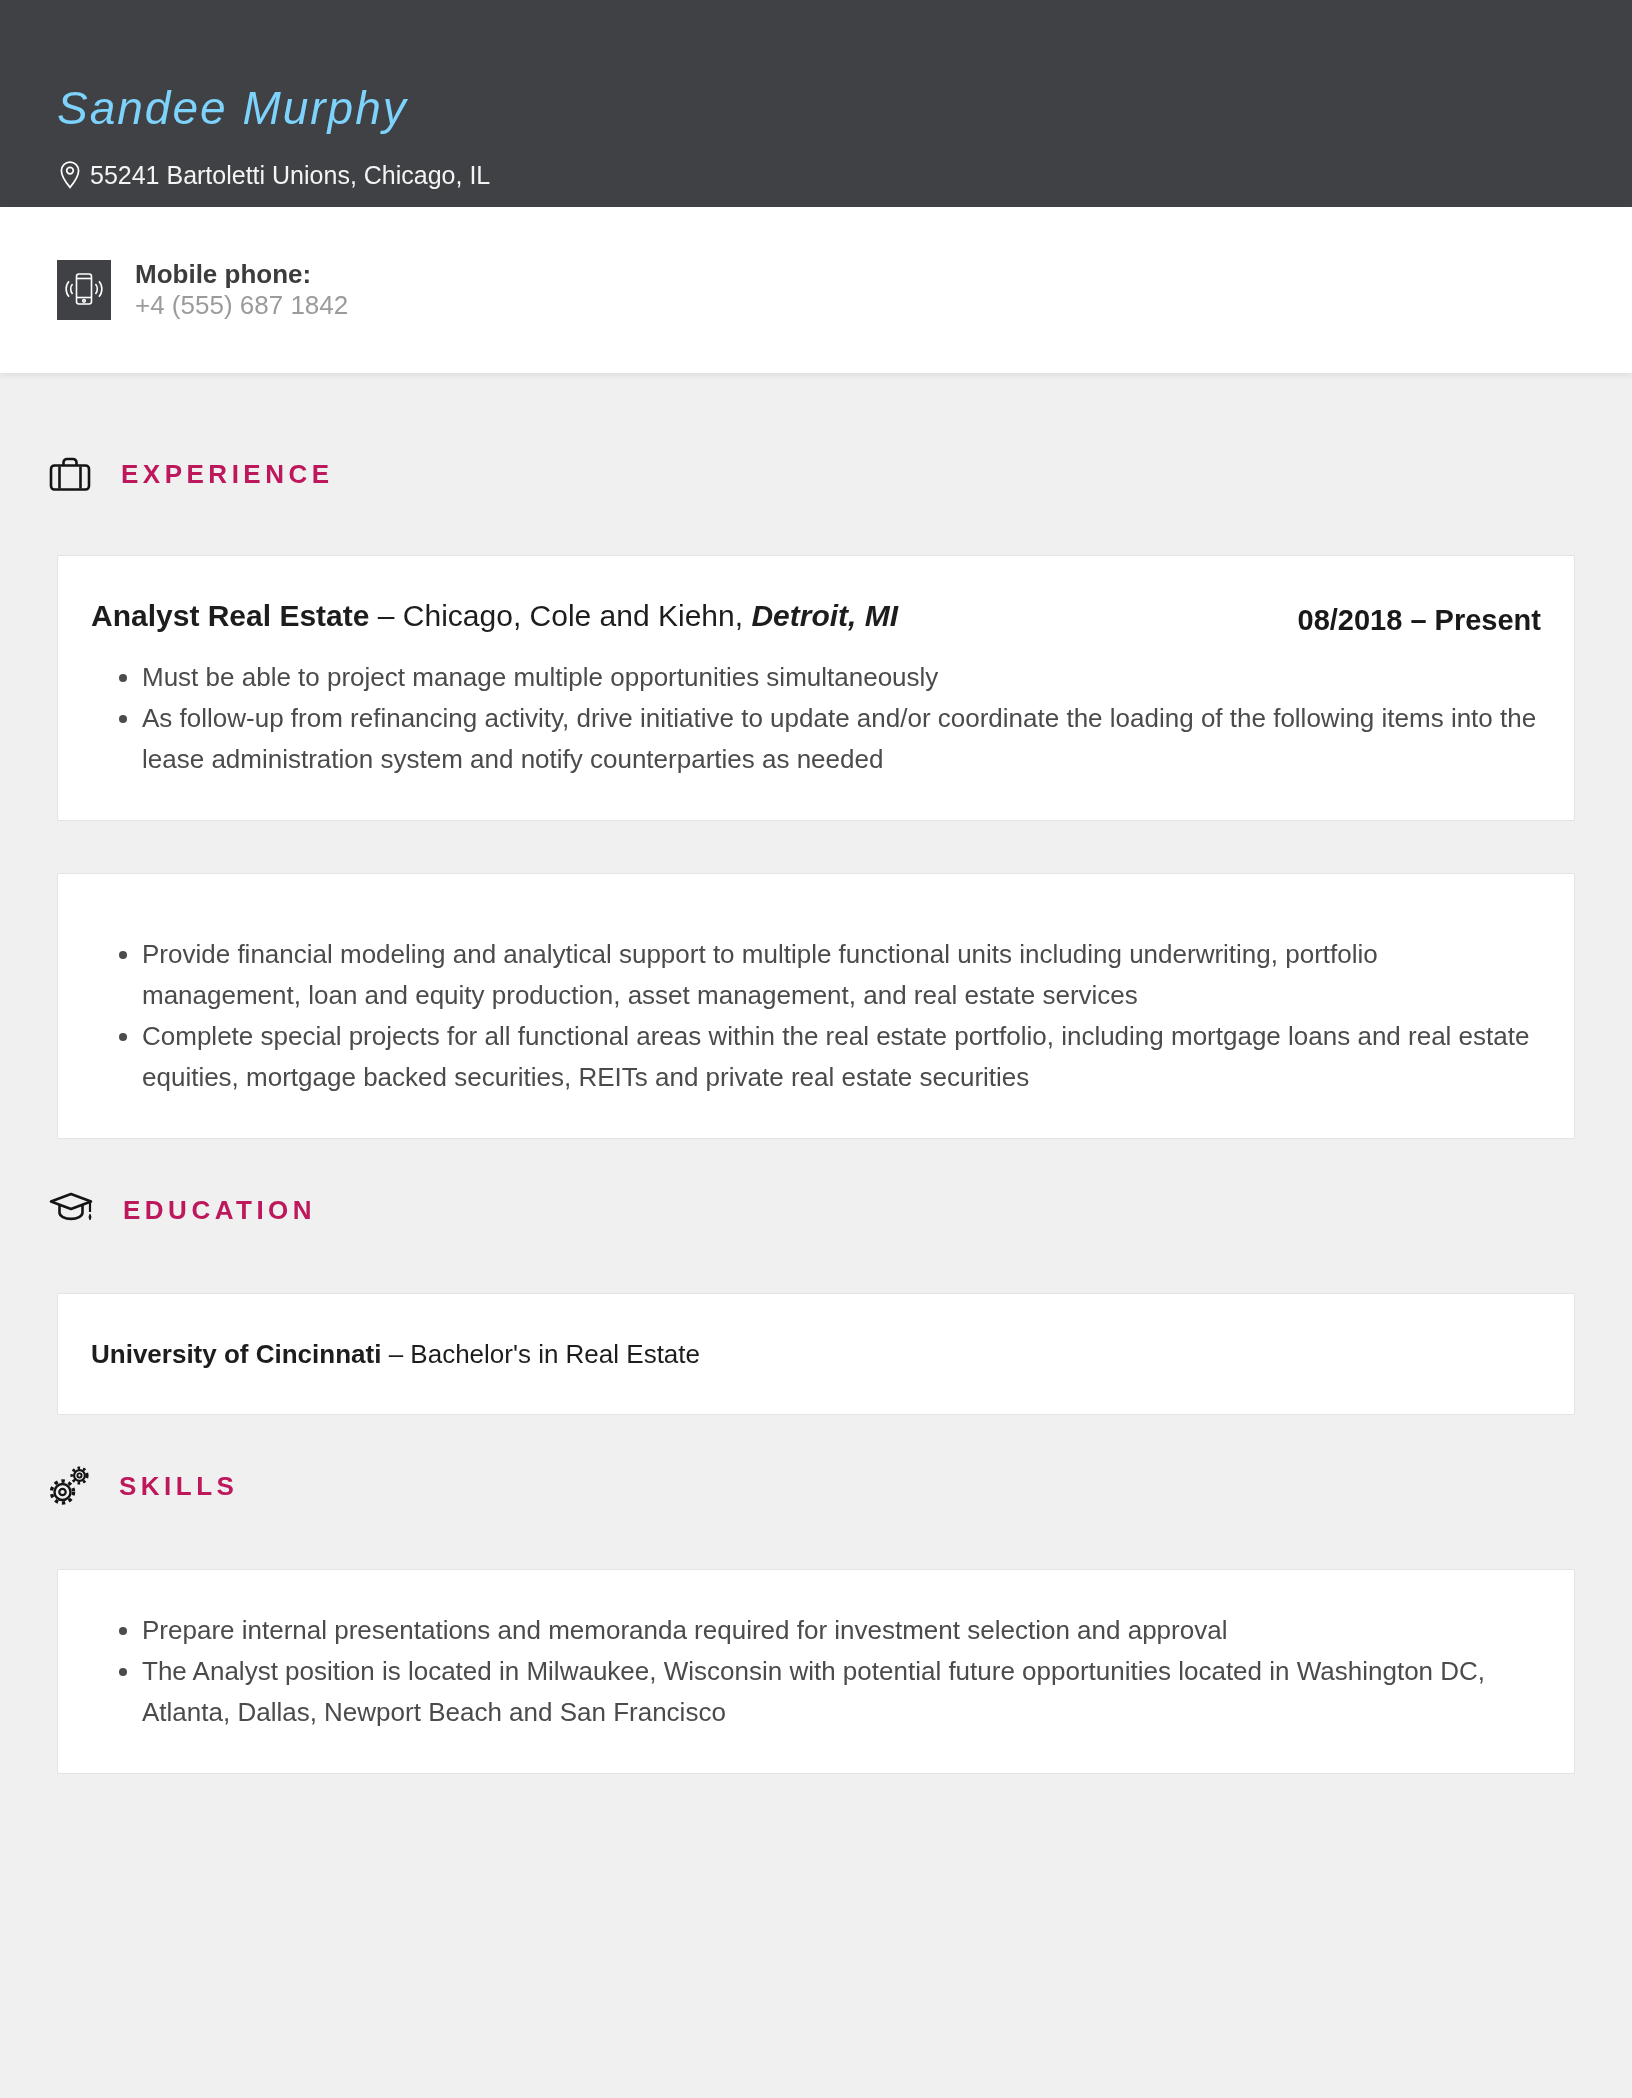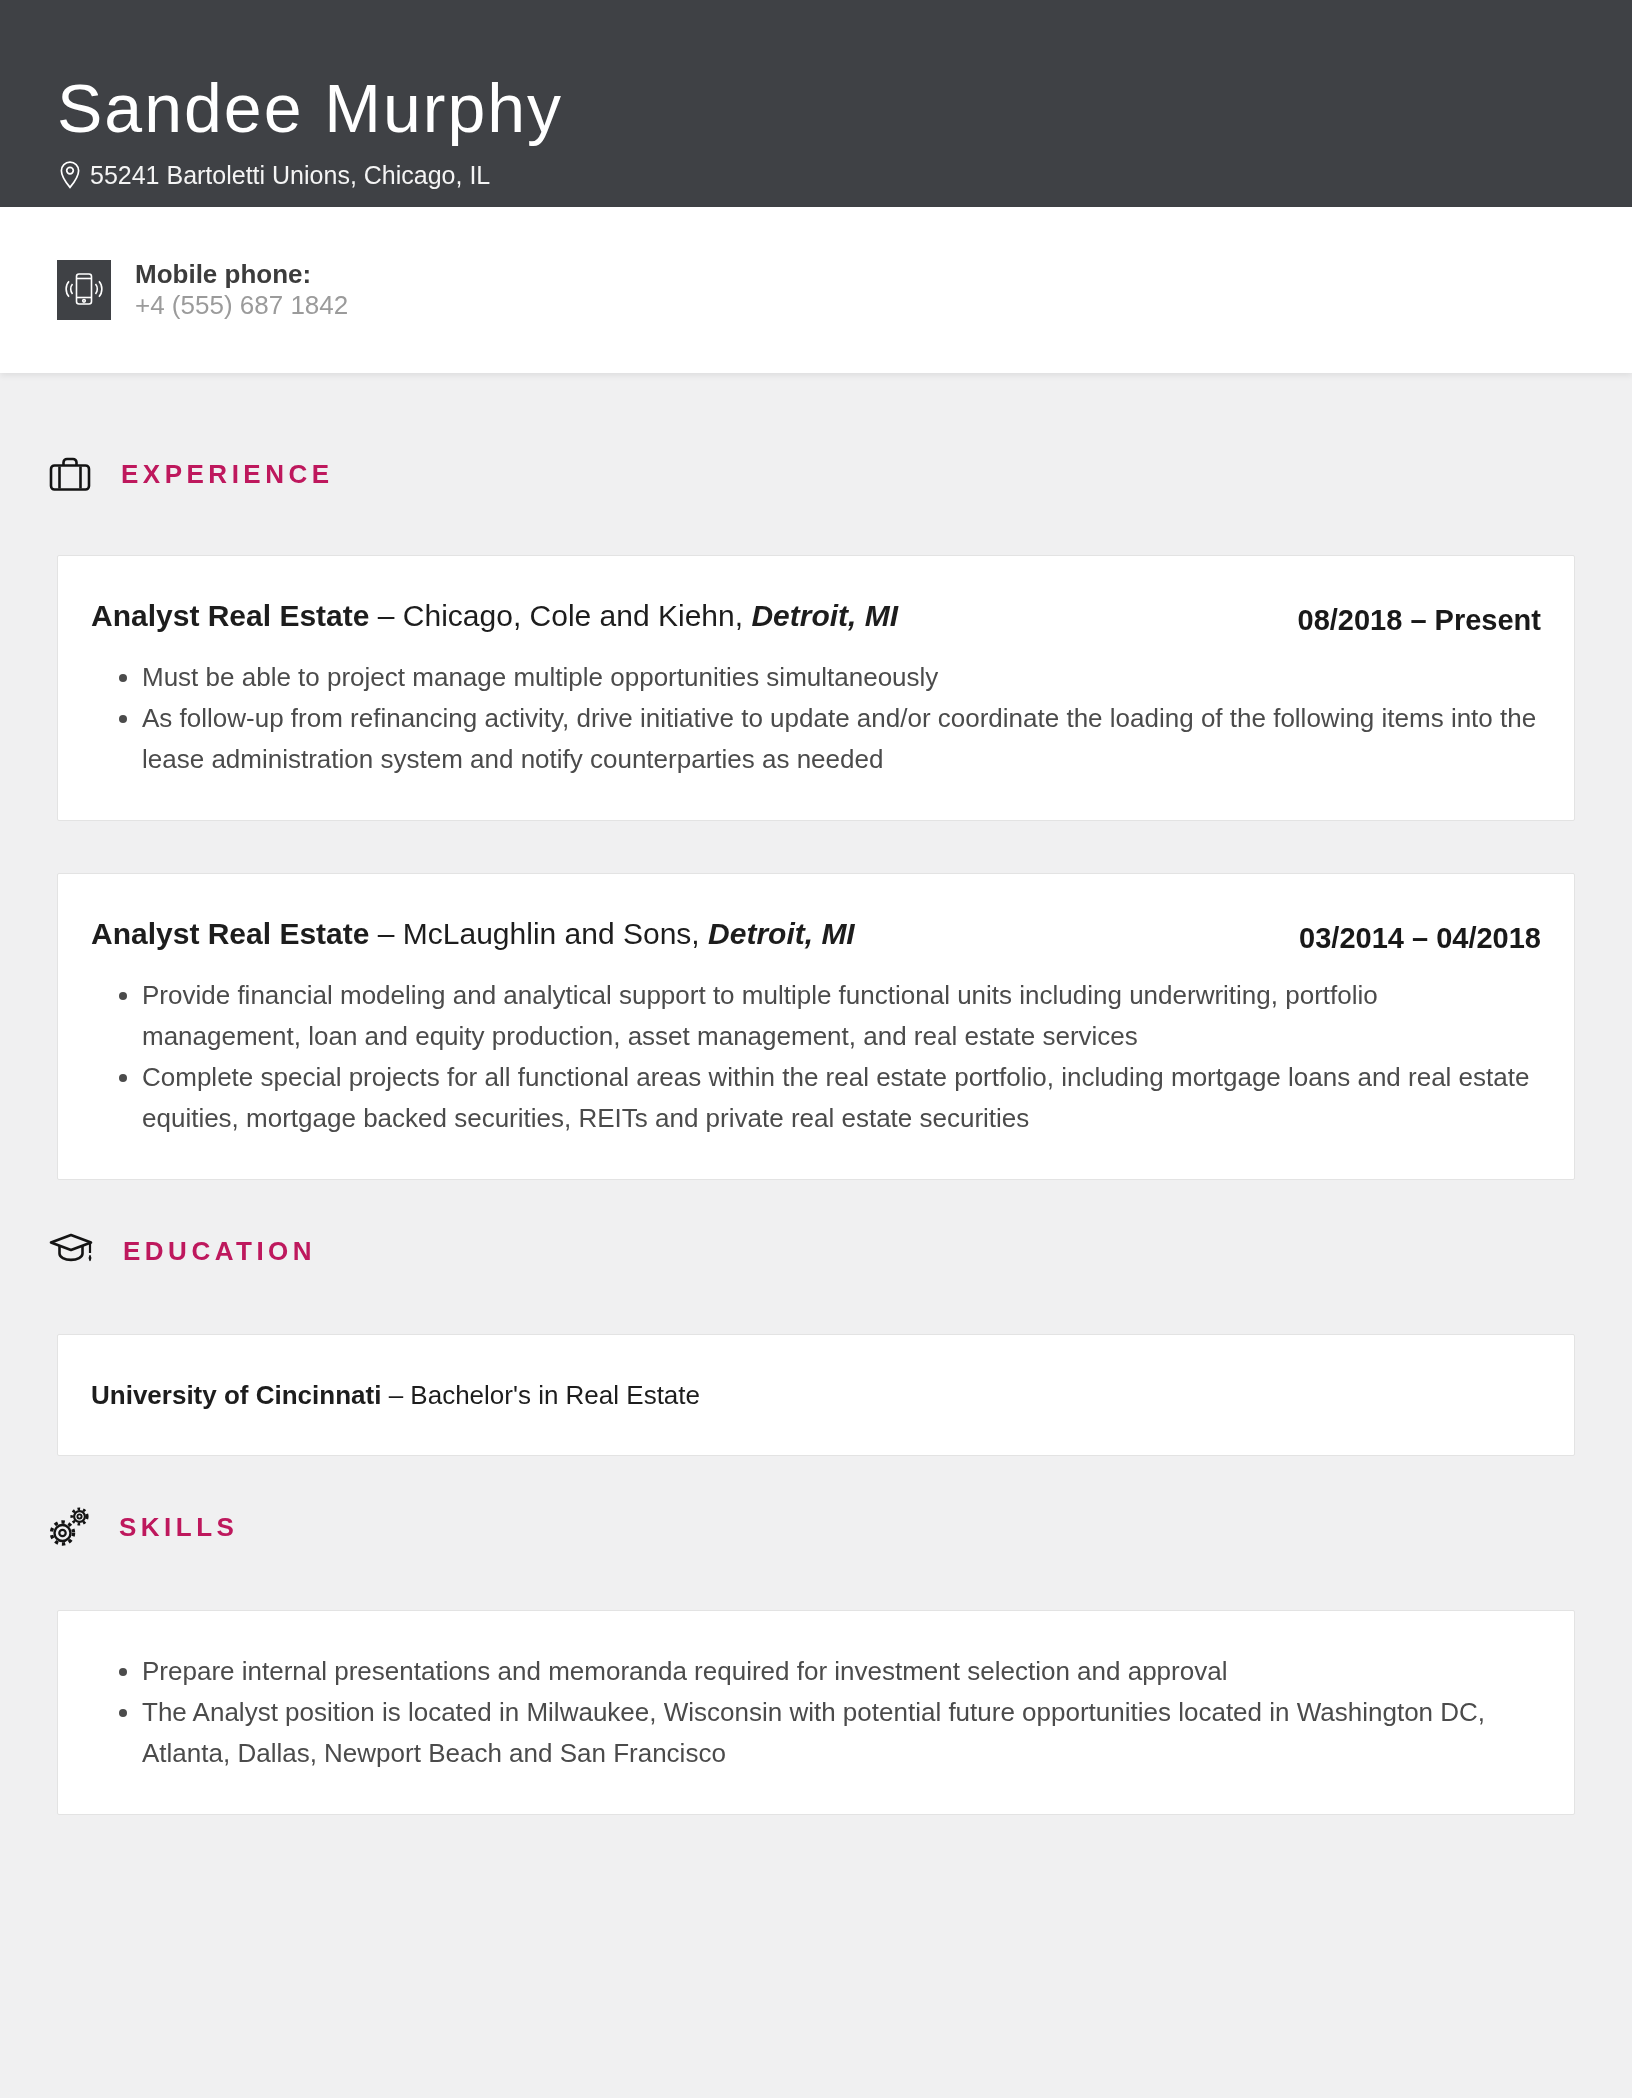--- a/index.html
+++ b/index.html
@@ -14,23 +14,24 @@
   .page { width: 1632px; height: 2098px; position: relative; }
 
   
   .hero {
     height: 207px;
     background: #3f4145;
     padding: 0 57px;
   }
   .hero h1 {
     margin: 0; padding-top: 74px;
-    font-size: 68px; line-height: 68px;
+    font-size: 46px; line-height: 68px;
     font-weight: 300; letter-spacing: 2px;
-    color: #ffffff;
+    color: #7dd3fc;
+    font-style: italic;
   }
   .addr-row {
     margin-top: 18px;
     display: flex; align-items: center; gap: 7px;
     color: #f4f4f4; font-size: 25px;
   }
   .addr-row svg { display: block; }
 
   
   .contact-strip {
@@ -158,29 +159,20 @@
           </div>
           <div class="job-dates">08/2018 – Present</div>
         </div>
         <ul>
           <li>Must be able to project manage multiple opportunities simultaneously</li>
           <li>As follow-up from refinancing activity, drive initiative to update and/or coordinate the loading of the following items into the lease administration system and notify counterparties as needed</li>
         </ul>
       </article>
 
       <article class="card">
-        <div class="job-head">
-          <div class="job-title">
-            <span class="role">Analyst Real Estate</span>
-            <span class="sep">–</span>
-            <span class="company">McLaughlin and Sons,</span>
-            <span class="loc">Detroit, MI</span>
-          </div>
-          <div class="job-dates">03/2014 – 04/2018</div>
-        </div>
         <ul>
           <li>Provide financial modeling and analytical support to multiple functional units including underwriting, portfolio management, loan and equity production, asset management, and real estate services</li>
           <li>Complete special projects for all functional areas within the real estate portfolio, including mortgage loans and real estate equities, mortgage backed securities, REITs and private real estate securities</li>
         </ul>
       </article>
     </section>
 
     <section>
       <div class="sec-head later">
         <span class="sec-icon">

